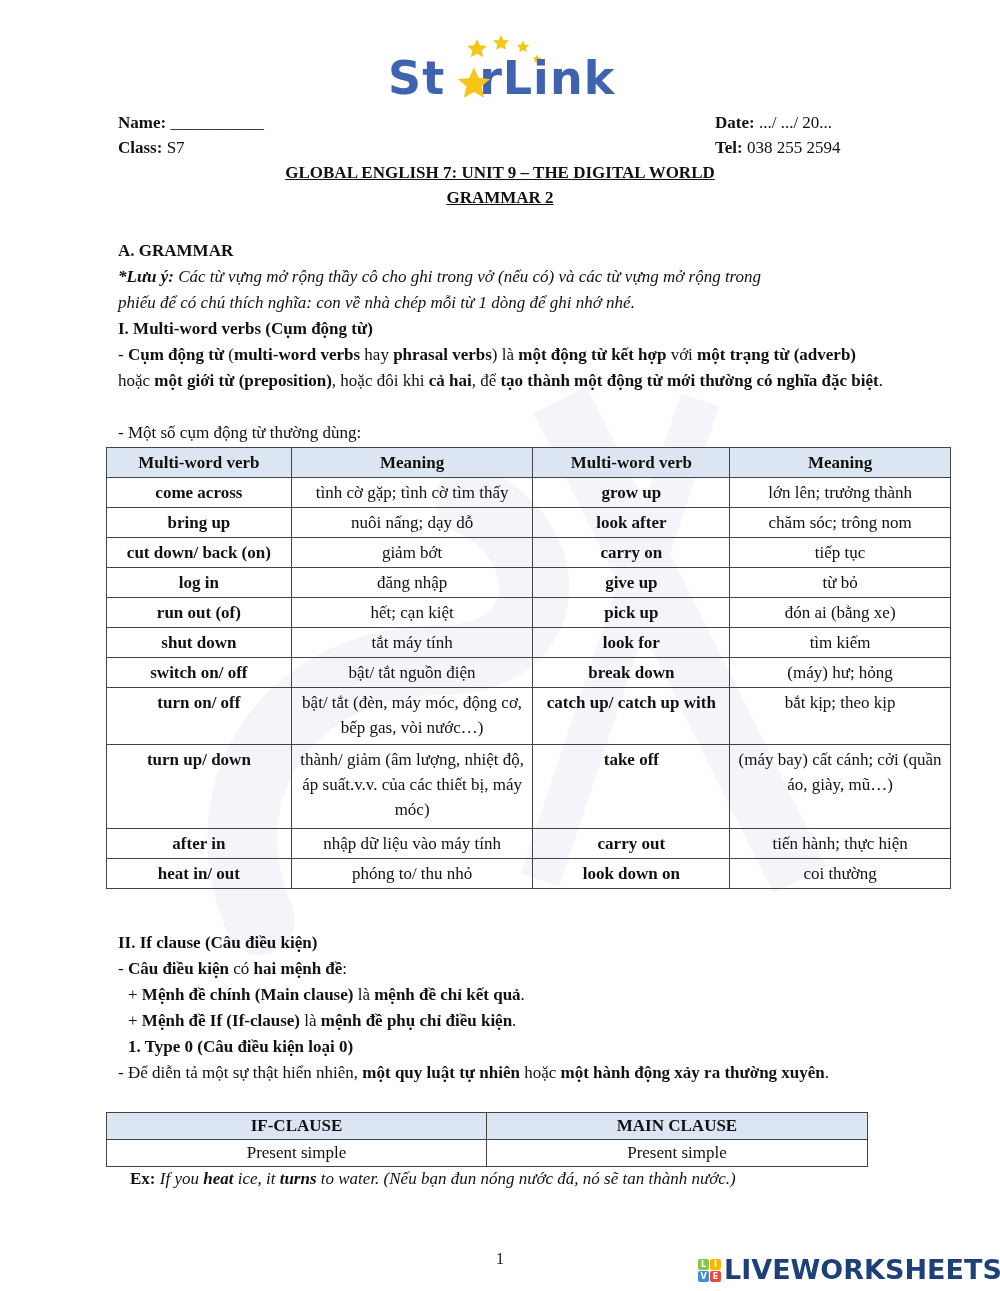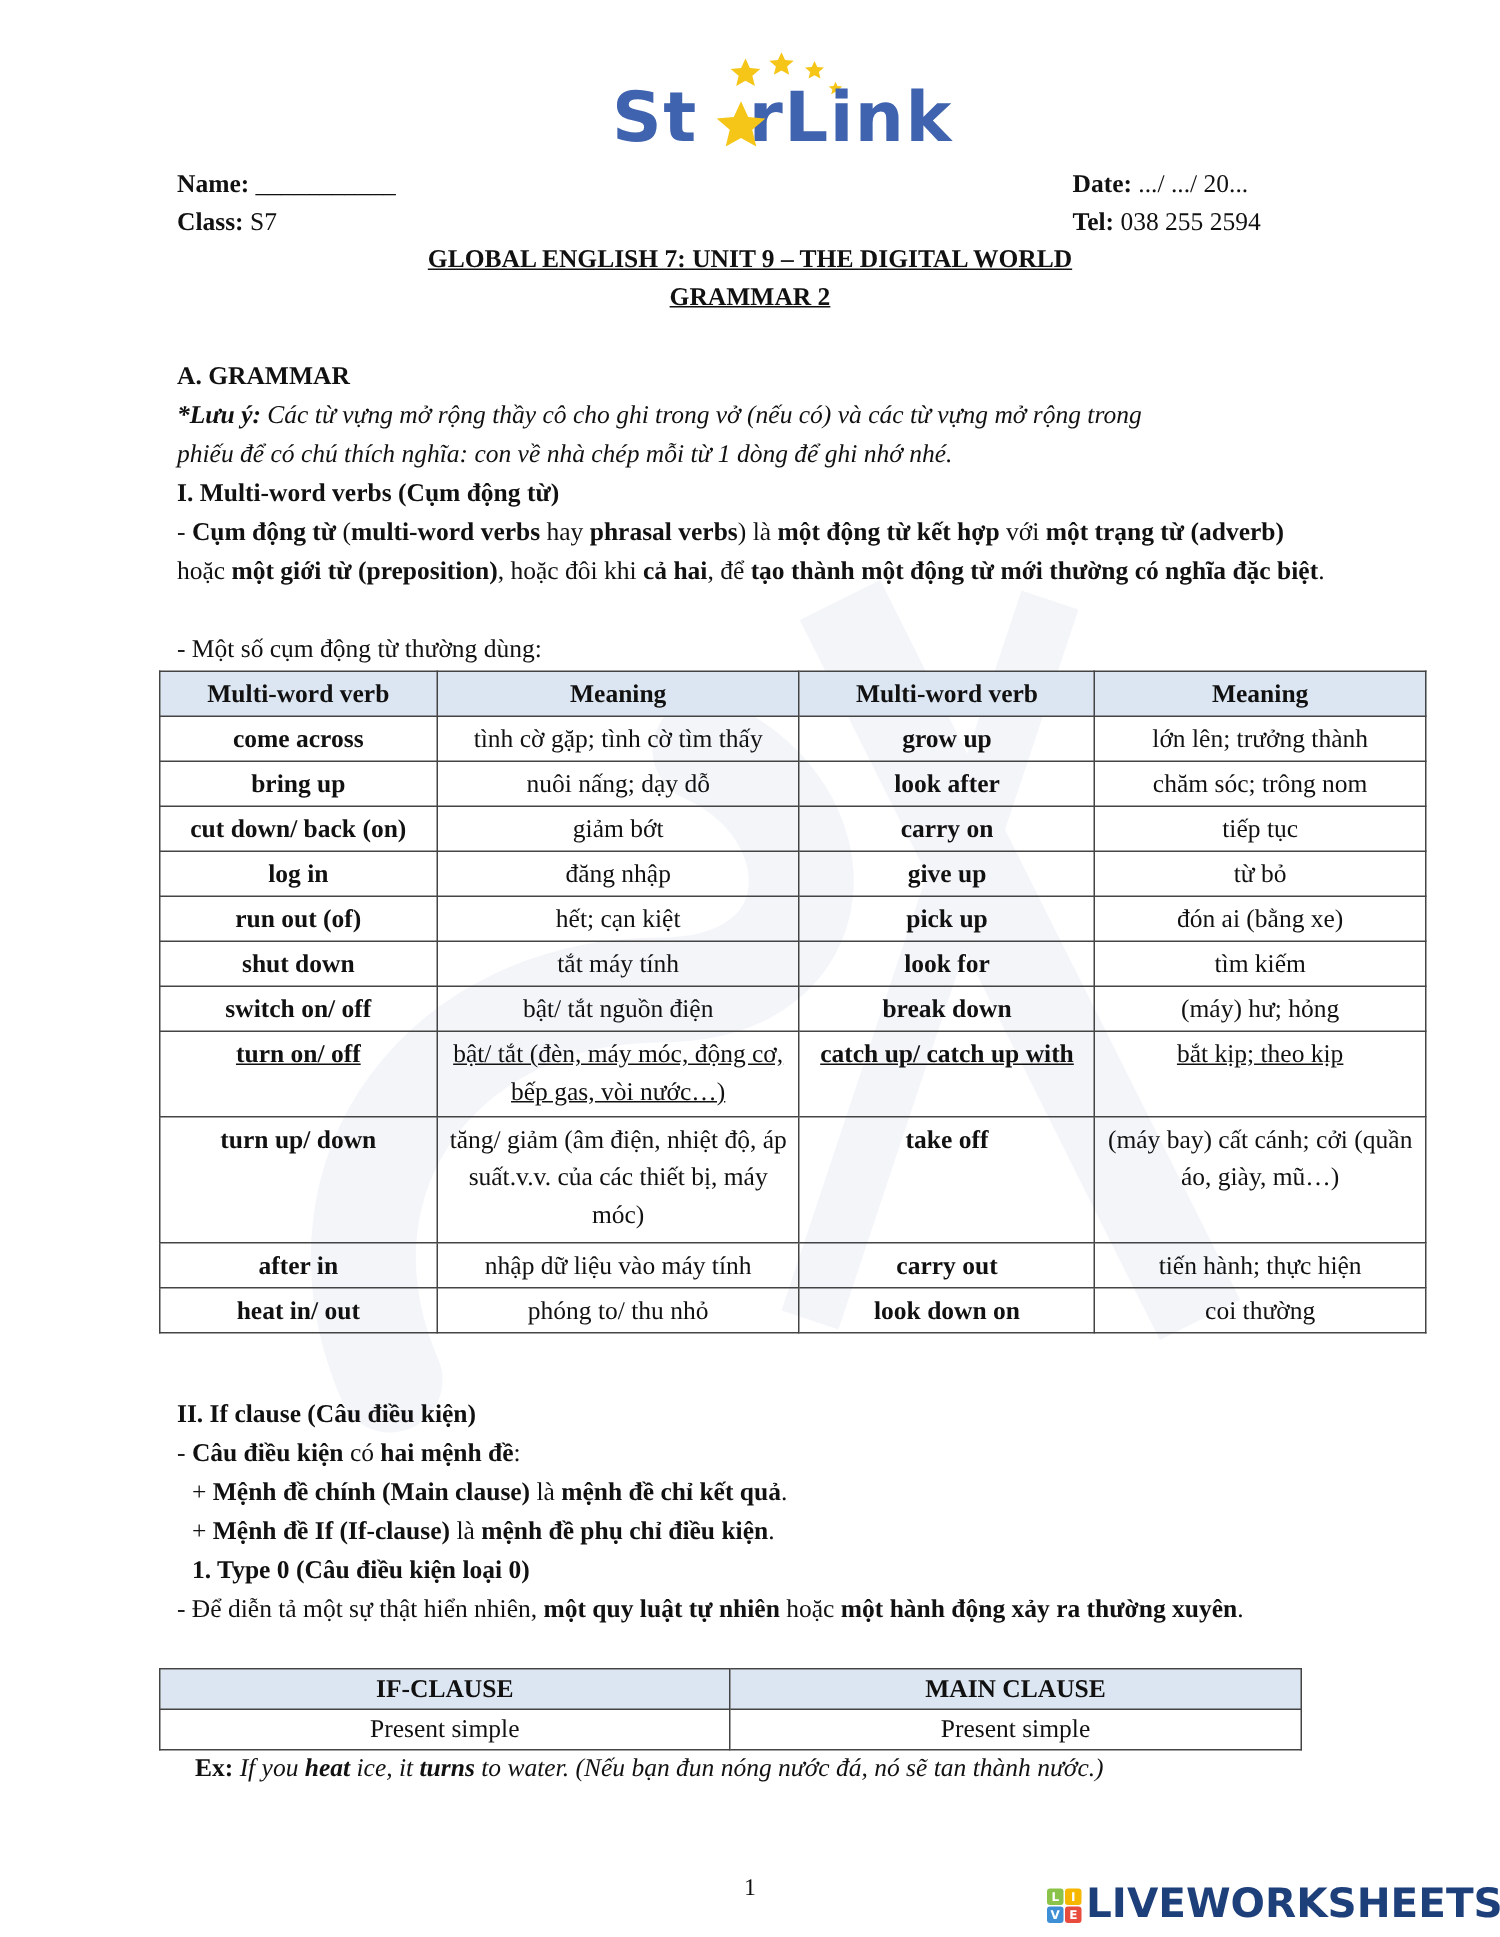--- a/index.html
+++ b/index.html
@@ -4,38 +4,38 @@
 <style>
   * { box-sizing: border-box; margin: 0; padding: 0; }
   html, body { width: 1000px; height: 1291px; background: #ffffff; overflow: hidden; }
   body { font-family: "Liberation Serif", serif; color: #111; position: relative; font-size: 17px; }
   .page { position: absolute; left: 0; top: 0; width: 1000px; height: 1291px; }
 
   
   .watermark { position: absolute; left: 140px; top: 360px; width: 700px; height: 600px; pointer-events: none; opacity: 0.06; }
 
   
-  .logo { position: absolute; left: 408px; top: 36px; width: 224px; height: 70px; }
+  .logo { position: absolute; left: 388px; top: 36px; width: 224px; height: 70px; }
   .logo-text { position: absolute; left: 0; top: 16px; font-family: "DejaVu Sans", sans-serif; font-weight: bold; font-size: 46px; color: #3f63ae; letter-spacing: 1px; line-height: 52px; white-space: nowrap; }
   .logo-text .star-slot { display: inline-block; width: 34px; }
   .logo svg { position: absolute; }
 
   .row { position: absolute; left: 118px; width: 742px; display: flex; justify-content: space-between; line-height: 22px; }
   .lbl { font-weight: bold; }
   .center { position: absolute; left: 0; width: 1000px; text-align: center; font-weight: bold; line-height: 22px; text-decoration: underline; }
   .txt { position: absolute; left: 118px; width: 770px; line-height: 26px; }
   .bold { font-weight: bold; }
   .it { font-style: italic; }
 
   table.verbs { position: absolute; left: 106px; top: 447px; width: 845px; border-collapse: collapse; font-size: 17px; }
   table.verbs td, table.verbs th { border: 1px solid #444; text-align: center; vertical-align: top; padding: 2px 4px; line-height: 25px; }
   table.verbs th { background: #dce6f2; font-weight: bold; height: 28px; }
   table.verbs td.v { font-weight: bold; }
   table.verbs tr.r1 td { height: 29px; }
-  table.verbs tr.r2 td { height: 57px; text-decoration: underline; }
+  table.verbs tr.r2 td { height: 57px; }
   table.verbs tr.r3 td { height: 84px; }
 
   table.ifc { position: absolute; left: 106px; top: 1112px; width: 762px; border-collapse: collapse; font-size: 17px; }
   table.ifc td, table.ifc th { border: 1px solid #444; text-align: center; line-height: 24px; height: 27px; padding: 0; }
   table.ifc th { background: #dce6f2; font-weight: bold; }
 
   .pagenum { position: absolute; left: 0; width: 1000px; top: 1250px; text-align: center; font-size: 16px; }
   .lw { position: absolute; left: 698px; top: 1255px; display: flex; align-items: center; }
   .lw-icon { display: grid; grid-template-columns: 11px 11px; grid-template-rows: 11px 11px; gap: 1px; margin-right: 3px; }
   .lw-icon span { font-family: "DejaVu Sans", sans-serif; font-size: 8px; font-weight: bold; color: #fff; text-align: center; line-height: 11px; border-radius: 2px; }
@@ -143,21 +143,21 @@
           <td>(máy) hư; hỏng</td>
         </tr>
         <tr class="r2">
           <td class="v">turn on/ off</td>
           <td>bật/ tắt (đèn, máy móc, động cơ, bếp gas, vòi nước…)</td>
           <td class="v">catch up/ catch up with</td>
           <td>bắt kịp; theo kịp</td>
         </tr>
         <tr class="r3">
           <td class="v">turn up/ down</td>
-          <td>tăng/ giảm (âm điện, nhiệt độ, áp suất.v.v. của các thiết bị, máy móc)</td>
+          <td>thành/ giảm (âm lượng, nhiệt độ, áp suất.v.v. của các thiết bị, máy móc)</td>
           <td class="v">take off</td>
           <td>(máy bay) cất cánh; cởi (quần áo, giày, mũ…)</td>
         </tr>
         <tr class="r1">
           <td class="v">after in</td>
           <td>nhập dữ liệu vào máy tính</td>
           <td class="v">carry out</td>
           <td>tiến hành; thực hiện</td>
         </tr>
         <tr class="r1">

